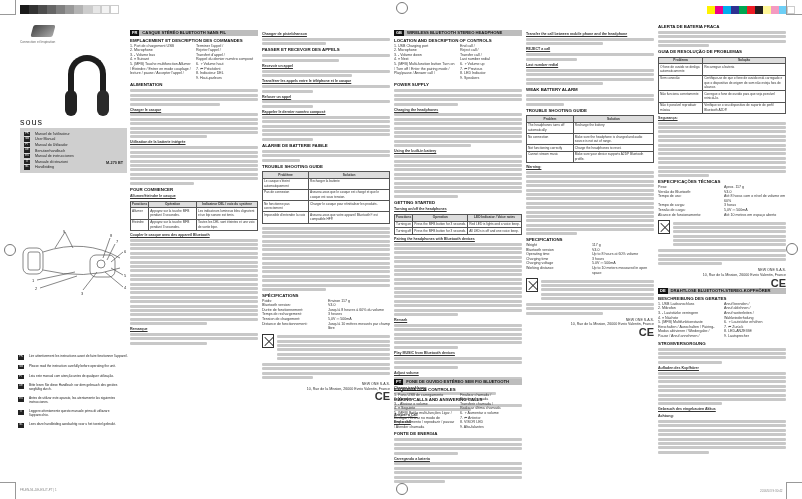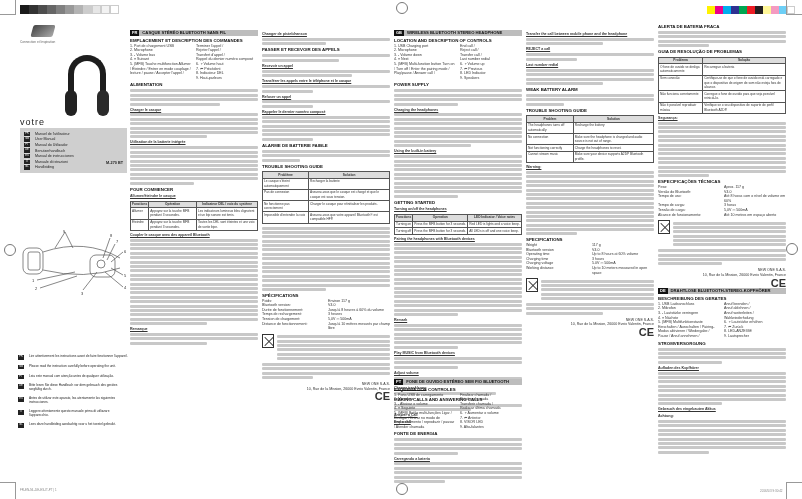--- a/index.html
+++ b/index.html
@@ -80,21 +80,21 @@
 
   <div class="logo-area">
     <div style="margin-left:12px;width:22px;height:12px;background:linear-gradient(135deg,#444,#aaa);border-radius:2px;transform:skewX(-15deg)"></div>
     <div style="font-size:3.2px;color:#666;margin-top:3px">Connection et Inspiration</div>
   </div>
   <div style="position:absolute;left:62px;top:55px;width:50px;height:65px">
     <div style="position:absolute;left:6px;top:0;width:38px;height:50px;border:6px solid #1d1d1d;border-bottom:none;border-radius:20px 20px 0 0"></div>
     <div style="position:absolute;left:3px;top:35px;width:12px;height:26px;background:#222;border-radius:6px"></div>
     <div style="position:absolute;left:35px;top:35px;width:12px;height:26px;background:#2a2a2a;border-radius:6px"></div>
   </div>
-  <div style="position:absolute;left:20px;top:117px;font-size:9px;letter-spacing:1px;color:#222"><span>votre</span></div>
+  <div style="position:absolute;left:20px;top:117px;font-size:9px;letter-spacing:1px;color:#222"><span>sous</span></div>
 
   <div class="manual-box">
     <div class="mrow">
         <span class="mflag">FR</span>
         <span>Manuel de l'utilisateur</span>
       </div>
     <div class="mrow">
         <span class="mflag">GB</span>
         <span>User Manual</span>
       </div>

